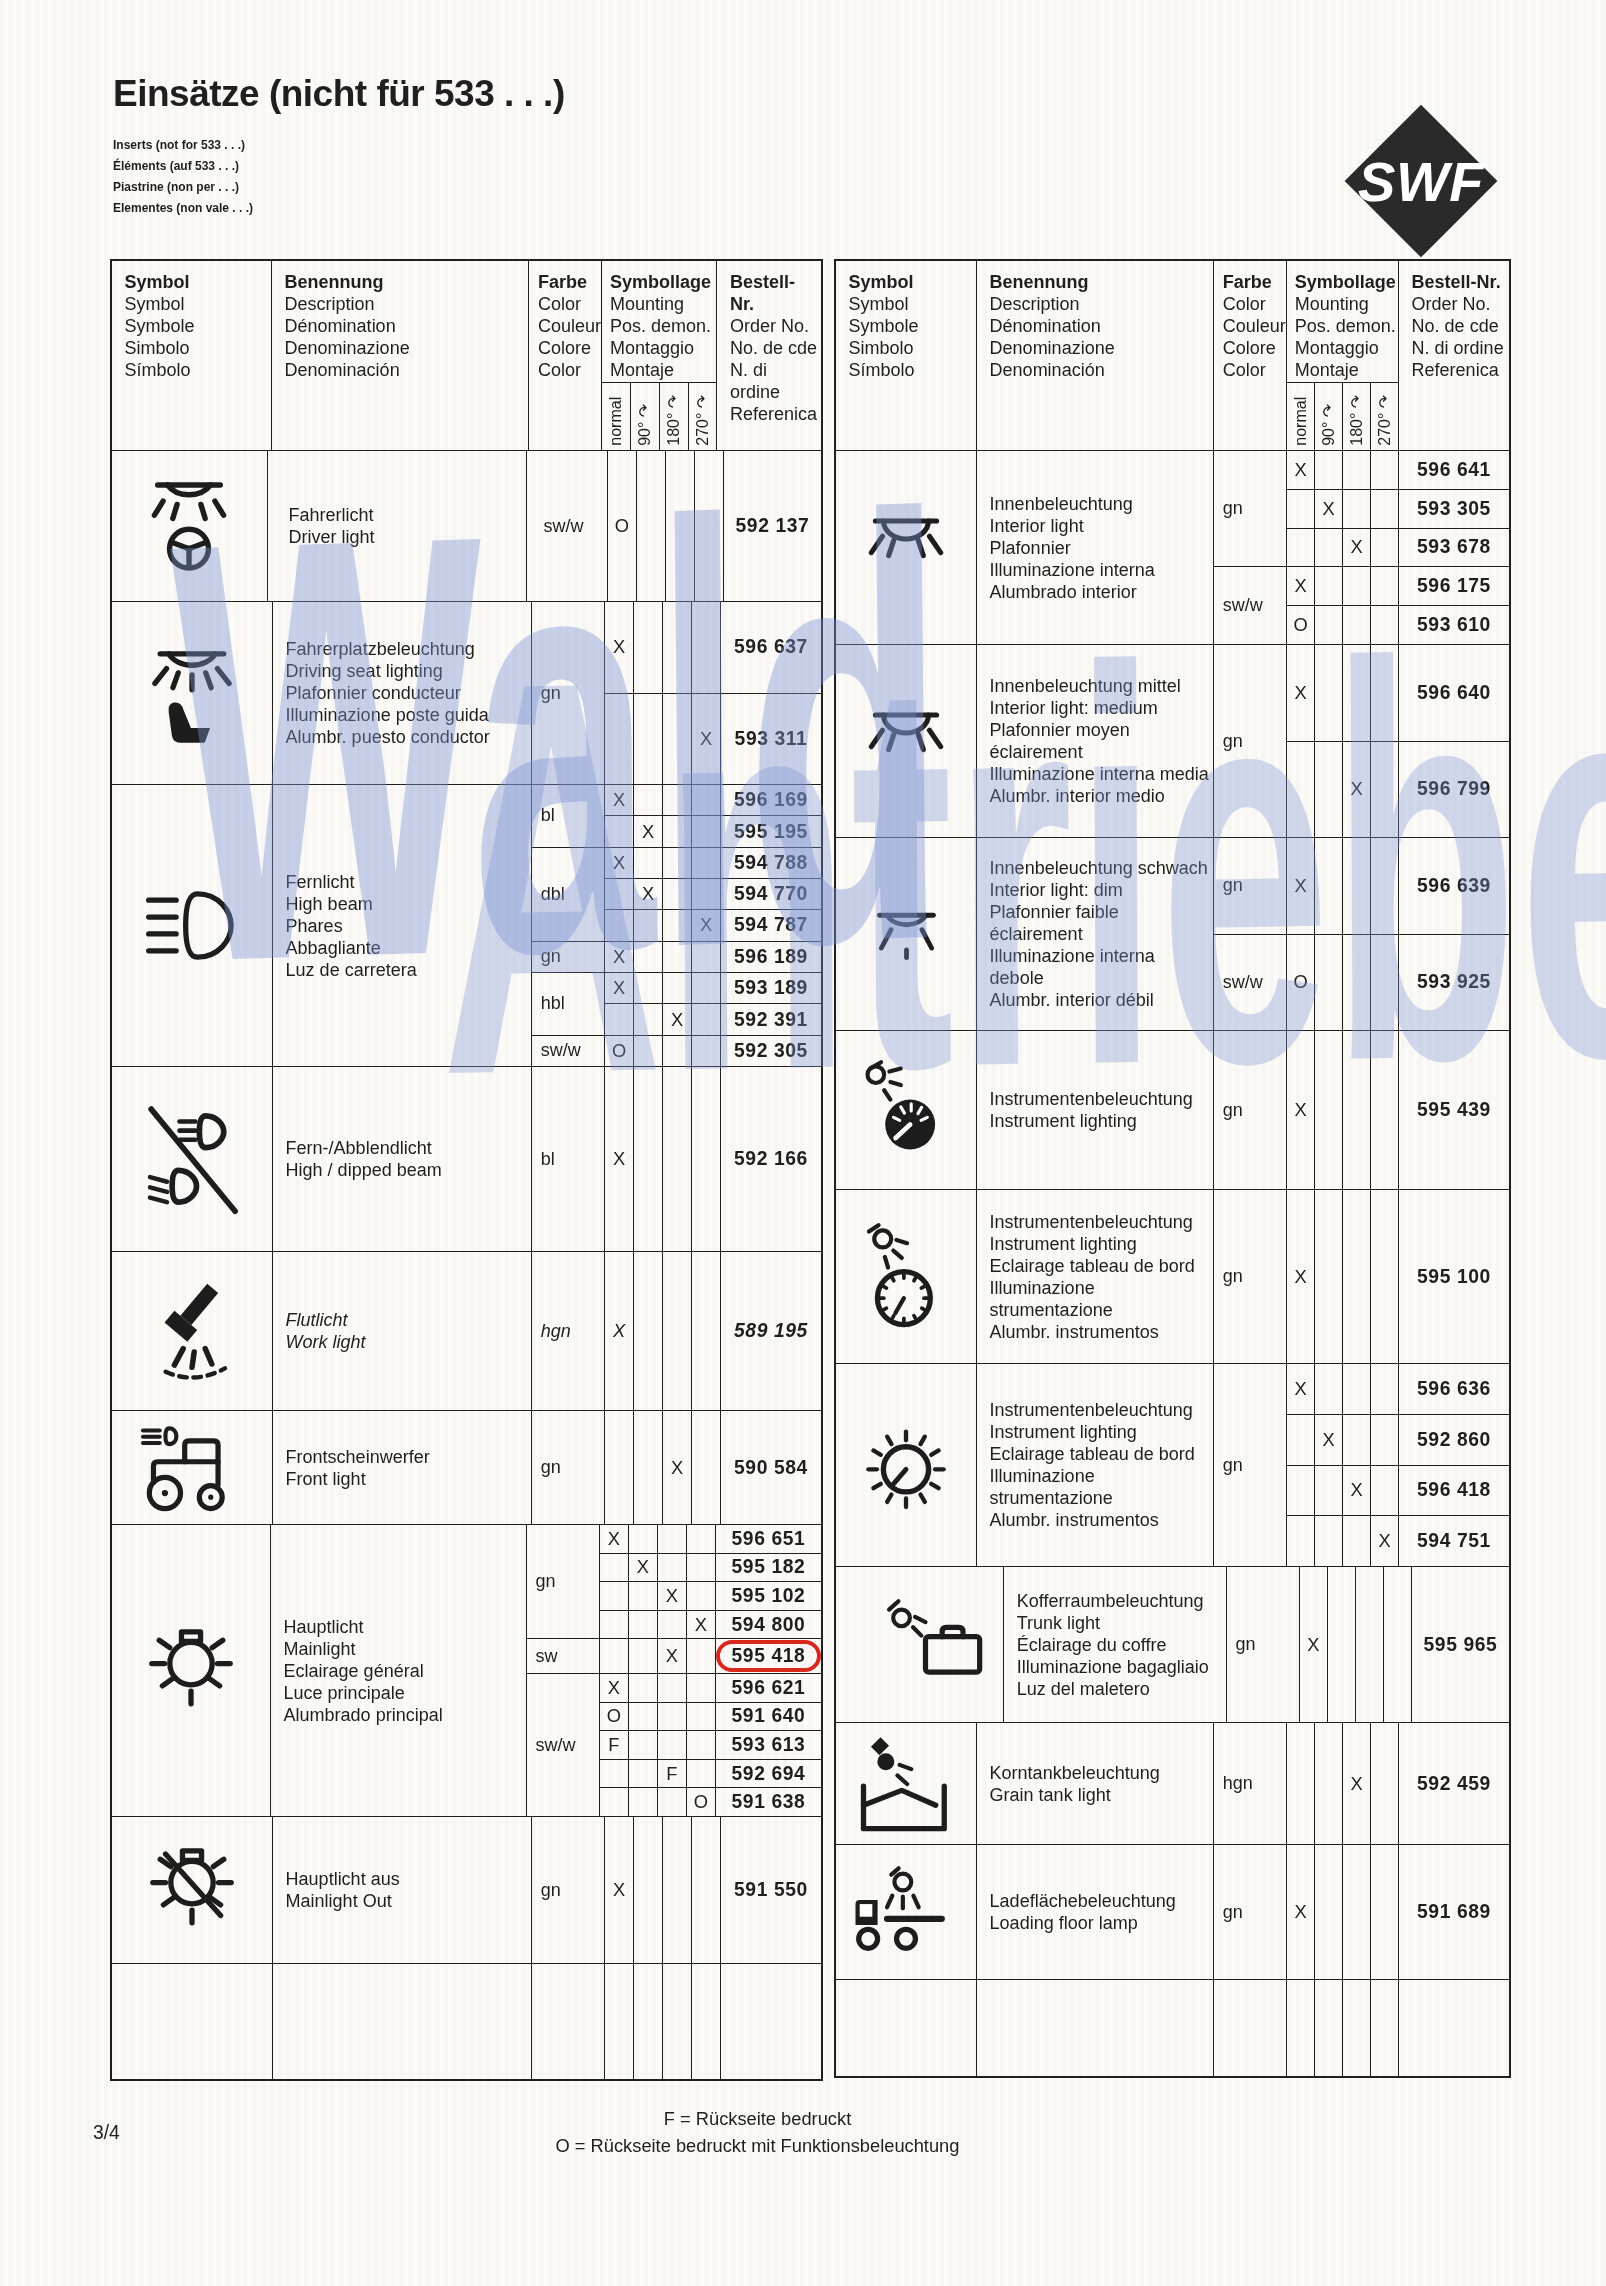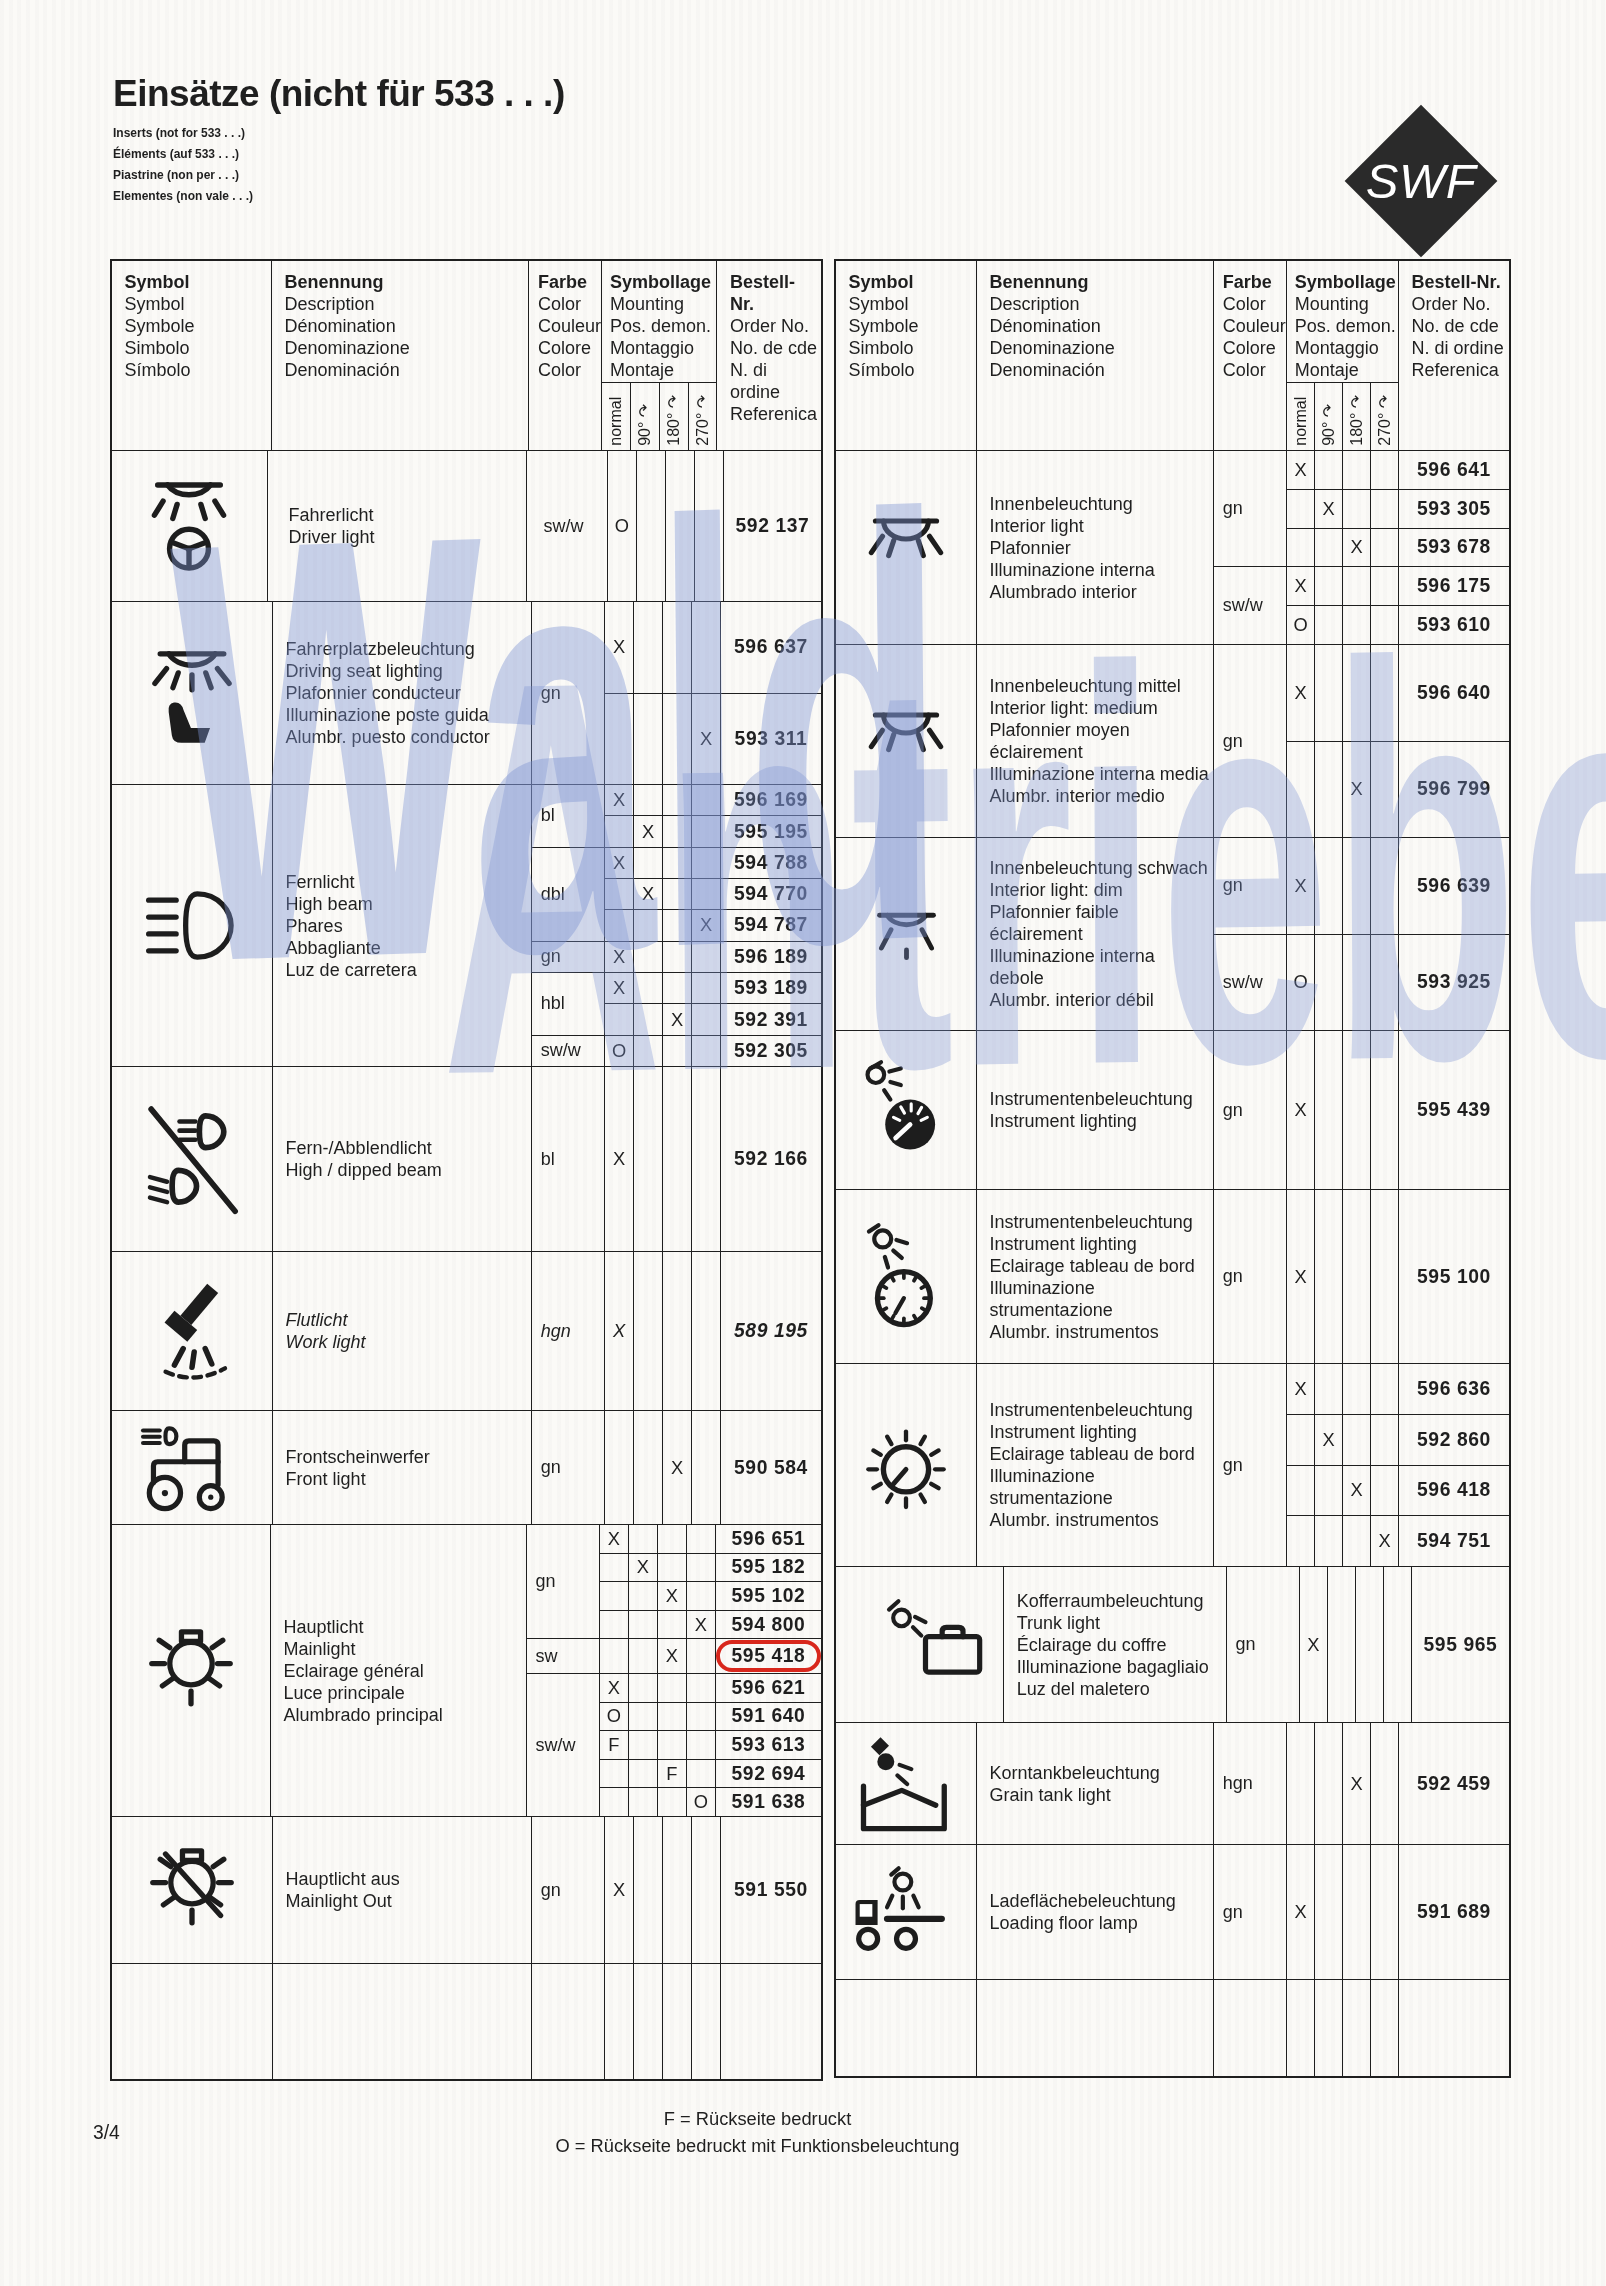--- a/index.html
+++ b/index.html
@@ -6,27 +6,27 @@
   html,body { background:#d9d9d9; }
   .page {
     position: relative; width: 1607px; height: 2286px;
     background: #fbfaf7;
     background-image: repeating-linear-gradient(90deg, rgba(120,120,130,0.03) 0 3.9px, rgba(0,0,0,0) 3.9px 8.7px);
     font-family: "Liberation Sans", "DejaVu Sans", sans-serif;
     color: var(--ink, #1f1f1f); overflow: hidden; margin: 0 auto;
   }
   
   .title-block { position:absolute; left:113px; top:73px; z-index:2; }
-  .title { font-size:37px; font-weight:bold; letter-spacing:-0.5px; margin-bottom:8px; white-space:nowrap; }
+  .title { font-size:37px; font-weight:bold; letter-spacing:-0.5px; margin-bottom:20px; white-space:nowrap; }
   .subtitle { font-size:12px; font-weight:bold; line-height:21px; white-space:nowrap; }
   
   .logo { position:absolute; left:1342px; top:102px; width:158px; height:158px; z-index:2; }
   .logo-diamond { position:absolute; left:25px; top:25px; width:108px; height:108px; background:var(--logo-bg,#2a2a2a); transform:rotate(45deg); }
   .logo-text { position:absolute; inset:0; display:flex; align-items:center; justify-content:center;
-    color:#fff; font-size:49px; font-weight:normal; font-style:italic; letter-spacing:0.5px; }
+    color:#fff; font-size:56px; font-weight:bold; font-style:italic; letter-spacing:0.5px; }
   
   .watermark { position:absolute; inset:0; pointer-events:none; z-index:6; overflow:hidden; }
   .wm-word1 { position:absolute; left:169px; top:454px; font-size:599px; line-height:1;
     font-weight:bold; color:var(--wm, rgba(124,146,210,1)); opacity:0.40;
     transform:scaleX(0.55) rotate(-1deg); transform-origin:left top; white-space:nowrap; }
   .wm-word2 { position:absolute; left:439px; top:599px; font-size:560px; line-height:1;
     font-weight:bold; color:var(--wm, rgba(124,146,210,1)); opacity:0.33;
     transform:scaleX(0.55) rotate(-0.5deg); transform-origin:left top; white-space:nowrap; }
   
   .tbl { position:absolute; top:259px; border:2.9px solid var(--ink,#1f1f1f); display:flex; flex-direction:column; z-index:3; background:transparent; }

